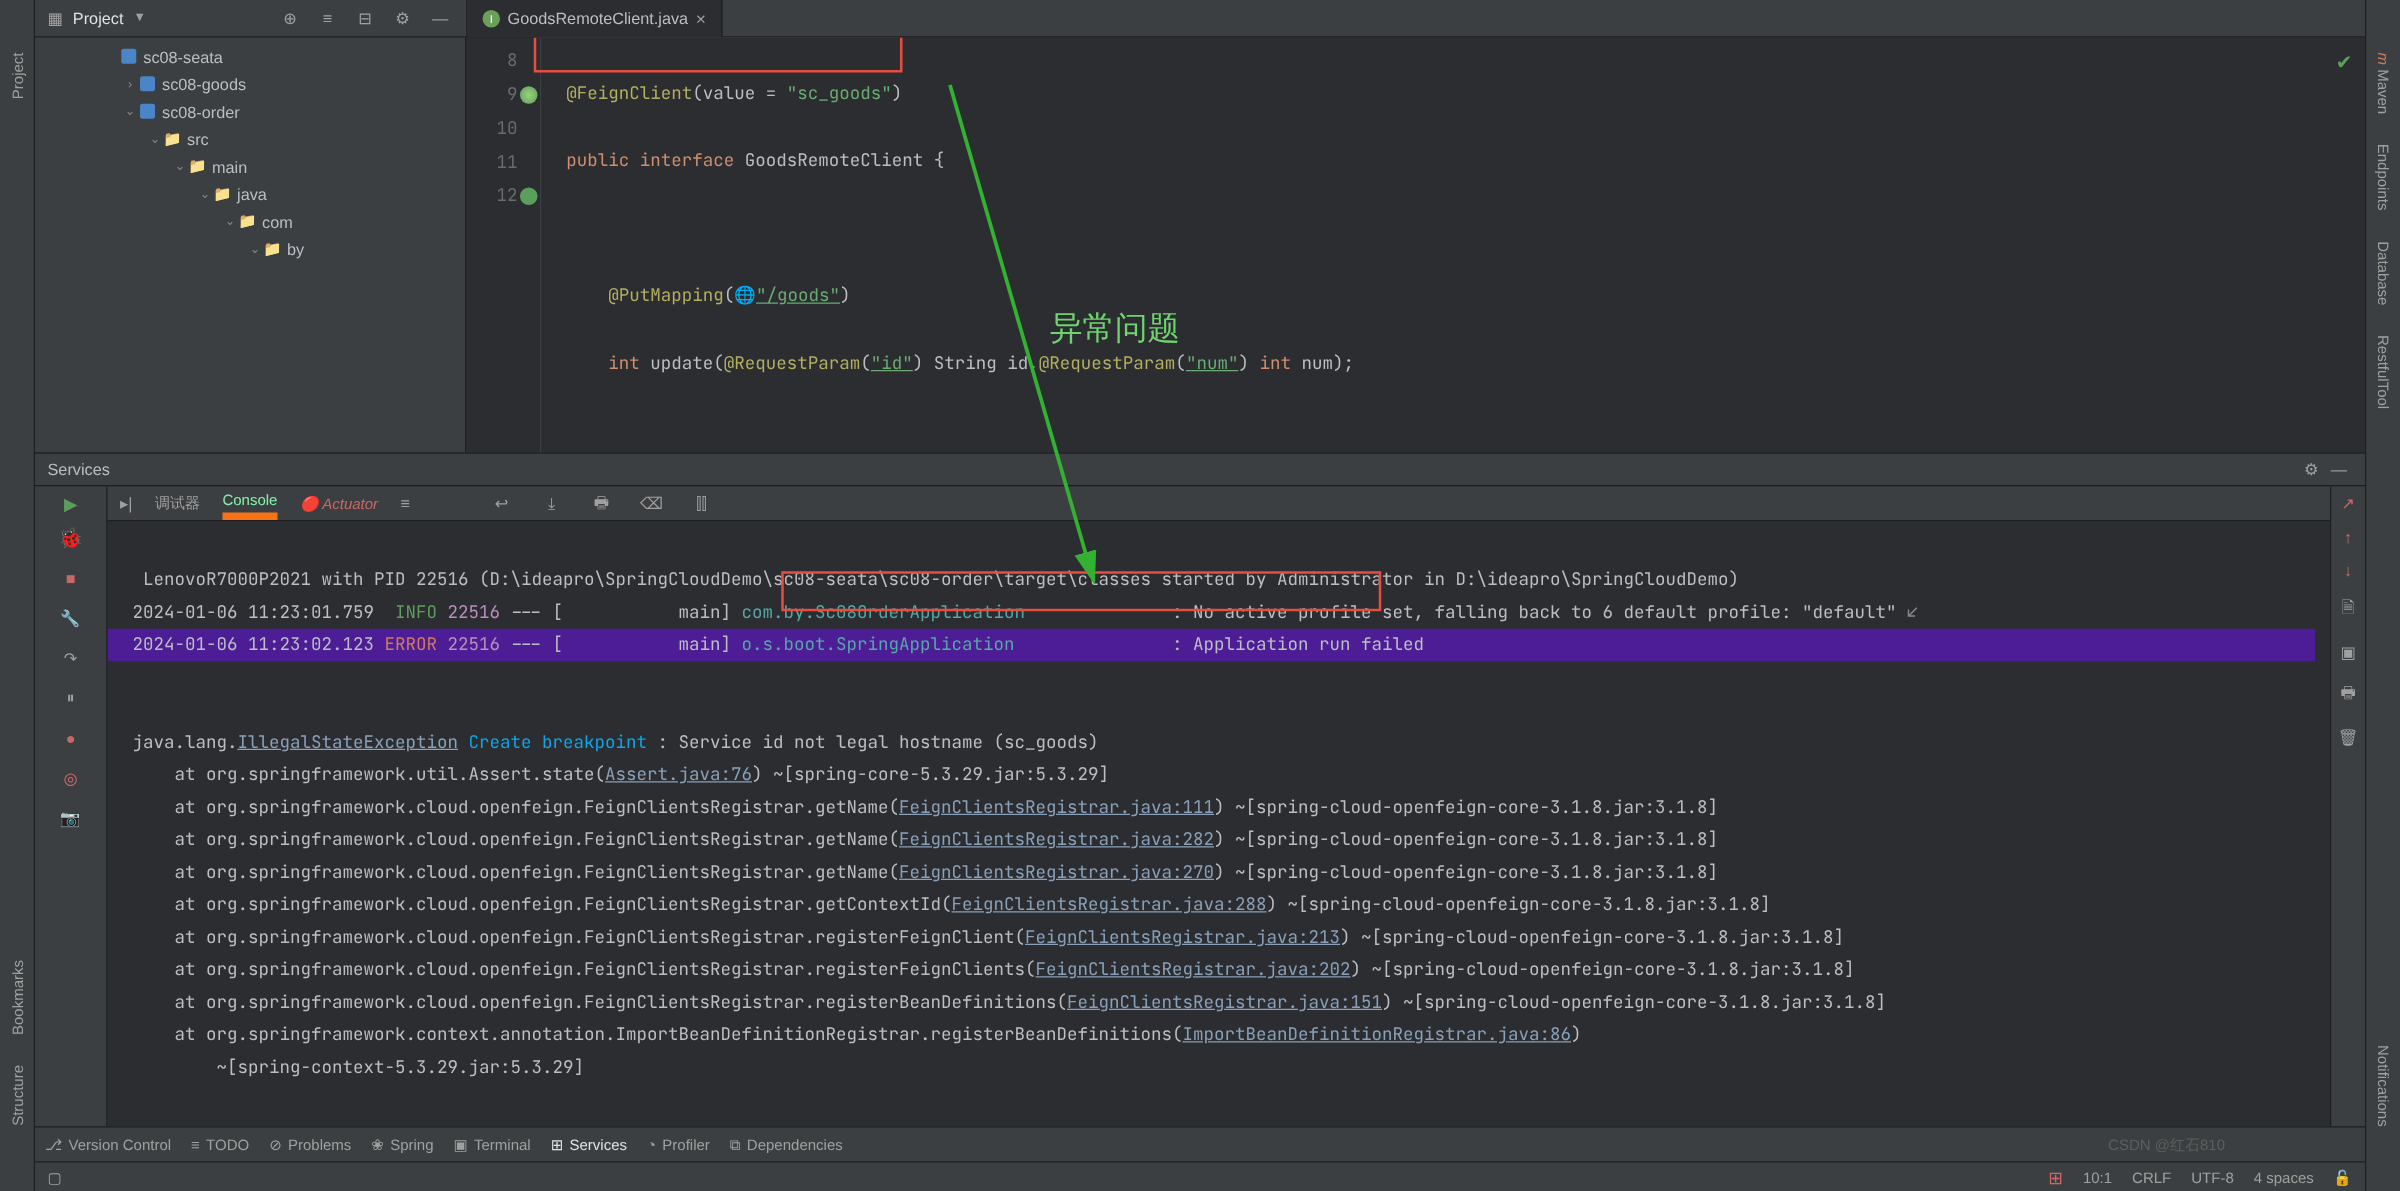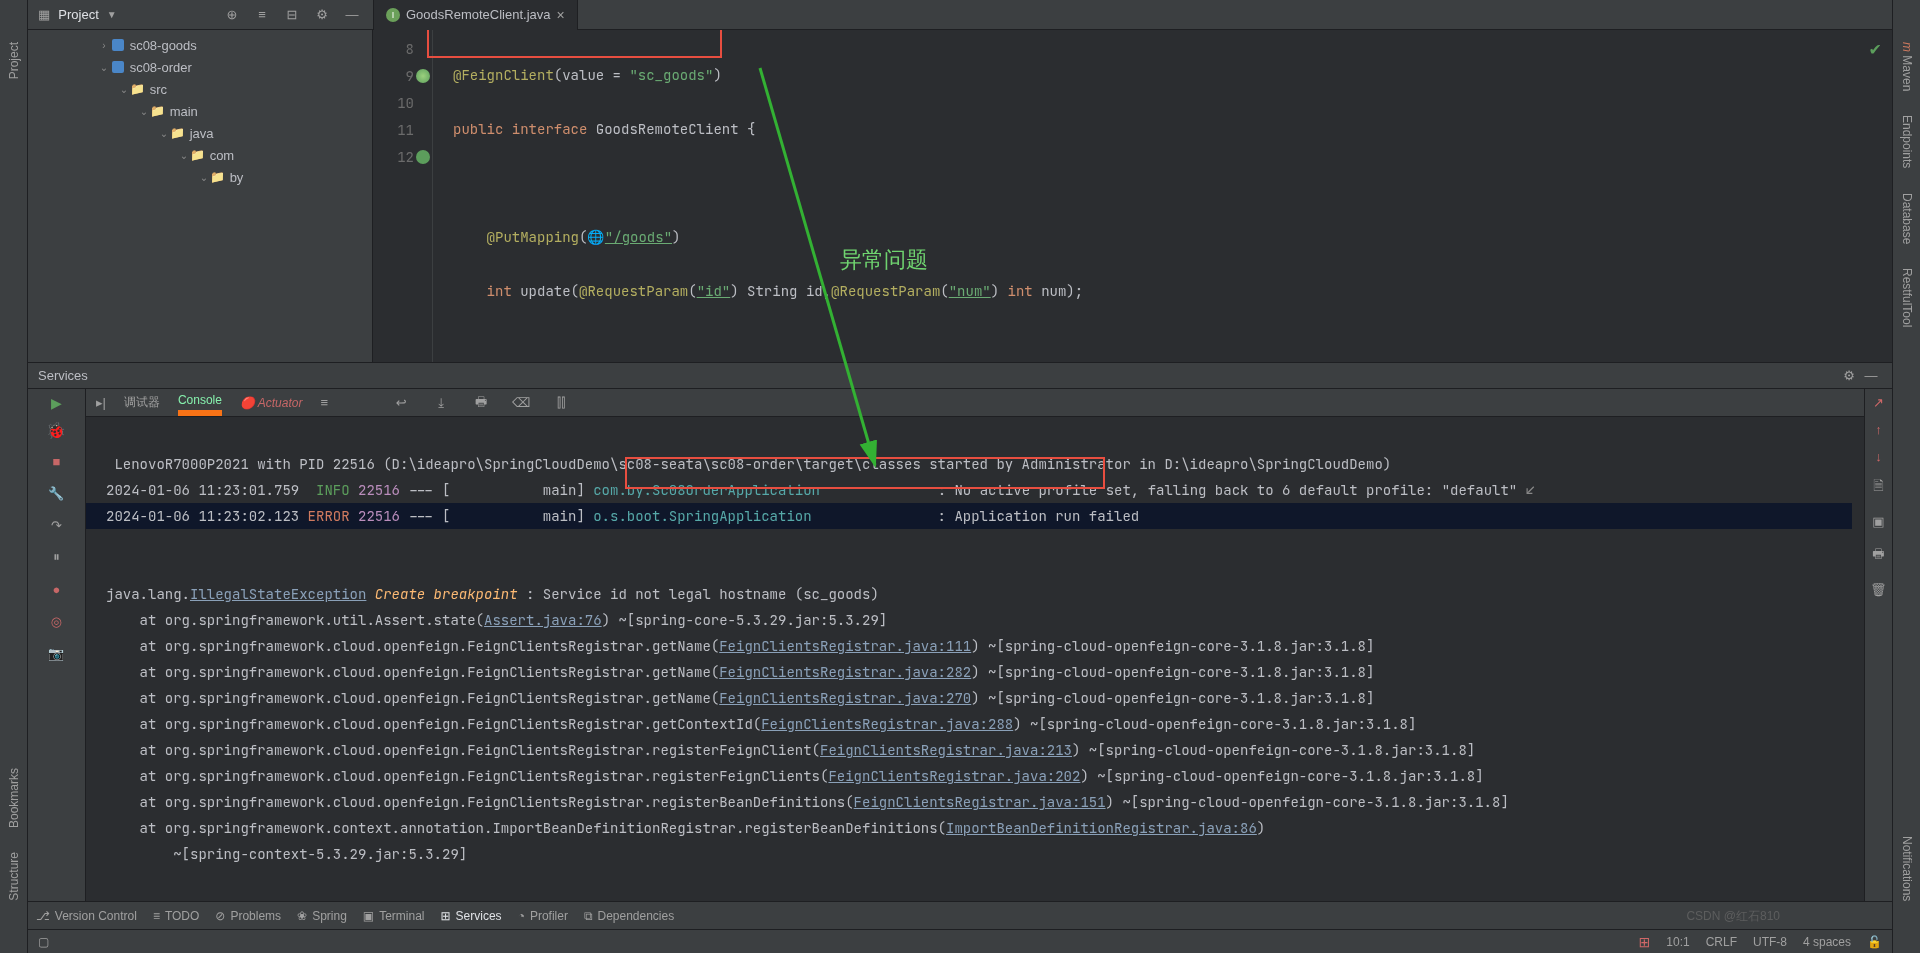--- a/index.html
+++ b/index.html
@@ -174,22 +174,22 @@
   font-size: 14px;
   line-height: 26px;
   padding: 8px 12px 8px 20px;
   color: #bcbec4;
   white-space: pre-wrap;
 }
 .log-info { color: #5c9e5c; }
 .log-error { color: #cf7a5f; }
 .log-num { color: #bb8ebd; }
 .log-link { color: #8aa0b8; text-decoration: underline; cursor: pointer; }
-.log-grey { color: #fdba74; font-style: italic; }
-.error-line-bg { background: #0f172a; display: block; padding: 0; margin-left: -20px; padding-left: 20px; }
+.log-grey { color: #0ea5e9; }
+.error-line-bg { background: #4c1d95; display: block; padding: 0; margin-left: -20px; padding-left: 20px; }
 .bottom-bar {
   height: 28px;
   background: #3c3f41;
   border-top: 1px solid #1e1f22;
   display: flex;
   align-items: center;
   padding: 0 8px;
   gap: 16px;
   font-size: 12px;
   color: #a0a0a0;
@@ -204,21 +204,21 @@
   align-items: center;
   justify-content: space-between;
   padding: 0 10px;
   font-size: 12px;
   color: #a0a0a0;
 }
 .status-right { display: flex; gap: 16px; align-items: center; }
 .annotation-text {
   position: absolute;
   color: #6fd36f;
-  font-size: 22px;
+  font-size: 26px;
   font-family: "SimSun", serif;
   pointer-events: none;
   z-index: 100;
 }
 svg.arrow { position: absolute; pointer-events: none; z-index: 99; }
 .services-right-icons { width: 28px; background: #3c3f41; display: flex; flex-direction: column; align-items: center; padding-top: 6px; gap: 12px; border-left: 1px solid #1e1f22; }
 .red-arrow { color: #d06868; }
 .watermark { position: absolute; bottom: 28px; right: 140px; color: #6a6a6a; font-size: 12px; opacity: 0.7; }
 </style>
 </head>
@@ -250,20 +250,23 @@
         <div class="editor-tab">
           <span class="tab-icon">I</span>
           <span>GoodsRemoteClient.java</span>
           <span class="tab-close">×</span>
         </div>
       </div>
     </div>
 
     <div class="content-split">
       <div class="project-tree">
+        <div class="tree-row" style="padding-left:55px"><span class="tree-arrow"></span><span class="tree-icon">
+              <span class="module-icon"></span>
+            </span>&nbsp;<span>sc08-seata</span></div>
         <div class="tree-row" style="padding-left:70px"><span class="tree-arrow">›</span><span class="tree-icon">
               <span class="module-icon"></span>
             </span>&nbsp;<span>sc08-goods</span></div>
         <div class="tree-row" style="padding-left:70px"><span class="tree-arrow">⌄</span><span class="tree-icon">
               <span class="module-icon"></span>
             </span>&nbsp;<span>sc08-order</span></div>
         <div class="tree-row" style="padding-left:90px"><span class="tree-arrow">⌄</span><span class="tree-icon folder-icon"></span>&nbsp;<span>src</span></div>
         <div class="tree-row" style="padding-left:110px"><span class="tree-arrow">⌄</span><span class="tree-icon folder-icon"></span>&nbsp;<span>main</span></div>
         <div class="tree-row" style="padding-left:130px"><span class="tree-arrow">⌄</span><span class="tree-icon folder-icon" style="color:#4a86c7"></span>&nbsp;<span>java</span></div>
         <div class="tree-row" style="padding-left:150px"><span class="tree-arrow">⌄</span><span class="tree-icon folder-icon"></span>&nbsp;<span>com</span></div>

